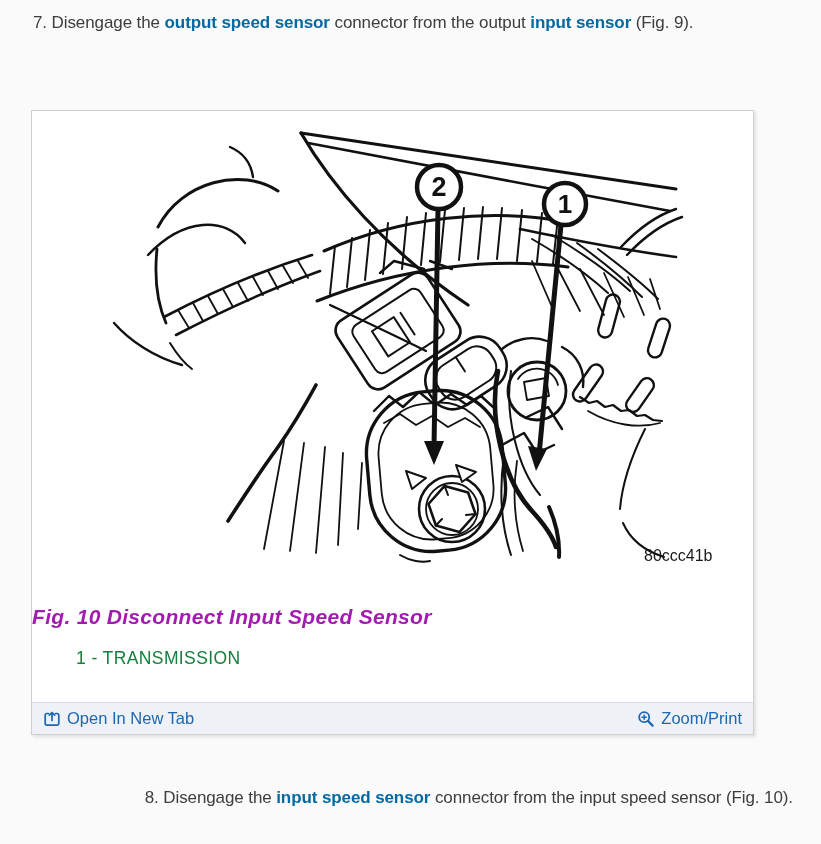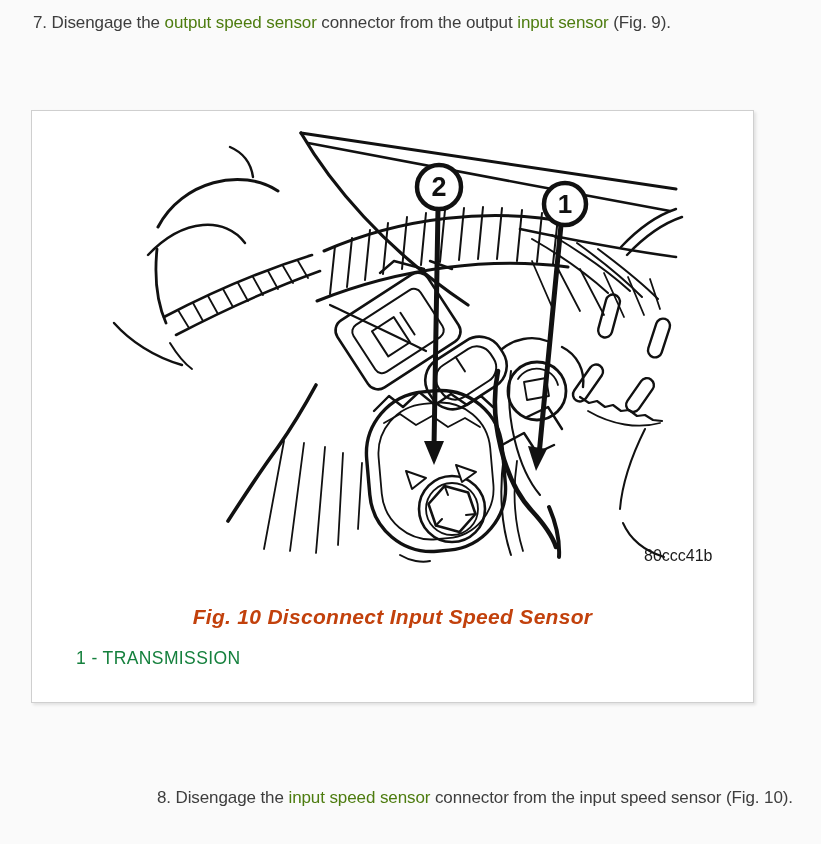--- a/index.html
+++ b/index.html
@@ -9,32 +9,32 @@
     font-family:"Liberation Sans","DejaVu Sans",sans-serif;
     color:#3d3d3d;
   }
   .step{
     position:absolute;left:33px;width:760px;
     font-size:17px;line-height:1.35;color:#3d3d3d;
     letter-spacing:-0.1px;
   }
   #step7{top:12px;}
   #step8{top:787px;text-align:right;}
-  .inline-link{color:#4d7c0f;text-decoration:none;cursor:pointer;}
+  .inline-link{color:#0369a1;text-decoration:none;cursor:pointer;font-weight:bold;}
   .figure-card{
     position:absolute;left:31px;top:110px;width:721px;
     background:#ffffff;border:1px solid #cfcfcf;
     box-shadow:2px 2px 3px rgba(0,0,0,0.10);
   }
   .figure-canvas{position:relative;width:721px;height:591px;background:#fff;}
   .figure-canvas svg.drawing{position:absolute;left:0;top:0;}
   .figure-caption{
     position:absolute;left:0;top:494px;width:100%;
-    text-align:center;font-size:21px;font-weight:bold;font-style:italic;
-    color:#c2410c;letter-spacing:0.3px;
+    font-size:21px;font-weight:bold;font-style:italic;
+    color:#a21caf;letter-spacing:0.3px;
   }
   .figure-legend{
     position:absolute;left:44px;top:533px;
     font-size:17.5px;line-height:29px;color:#15803d;letter-spacing:0.4px;
   }
   .figure-footer{
     height:31px;background:#eef1f6;border-top:1px solid #d8dce2;
     display:flex;align-items:center;justify-content:space-between;
     padding:0 11px;
   }
@@ -198,17 +198,34 @@
         <text x="612" y="450" font-size="16" font-family="Liberation Sans, sans-serif" fill="#1a1a1a" stroke="none">80ccc41b</text>
       </g>
     </svg>
 
     <div class="figure-caption">Fig. 10 Disconnect Input Speed Sensor</div>
     <div class="figure-legend">
       <div>1 - TRANSMISSION</div>
     </div>
   </div>
 
+  <div class="figure-footer">
+    <a class="footer-link">
+      <svg width="18" height="18" viewBox="0 0 18 18">
+        <path d="M5.5 3.5 H4 a1.8 1.8 0 0 0 -1.8 1.8 v8 a1.8 1.8 0 0 0 1.8 1.8 h10 a1.8 1.8 0 0 0 1.8 -1.8 v-8 a1.8 1.8 0 0 0 -1.8 -1.8 H12.5" fill="none" stroke="#1d67b0" stroke-width="1.7" stroke-linecap="round"></path>
+        <path d="M9 10.5 V2.6 M6.3 5.2 L9 2.5 L11.7 5.2" fill="none" stroke="#1d67b0" stroke-width="1.7" stroke-linecap="round" stroke-linejoin="round"></path>
+      </svg>
+      <span>Open In New Tab</span>
+    </a>
+    <a class="footer-link">
+      <svg width="18" height="18" viewBox="0 0 18 18">
+        <circle cx="7.2" cy="7.2" r="5" fill="none" stroke="#1d67b0" stroke-width="1.8"></circle>
+        <path d="M7.2 5 V9.4 M5 7.2 H9.4" stroke="#1d67b0" stroke-width="1.4" stroke-linecap="round"></path>
+        <path d="M10.9 10.9 L15.6 15.6" stroke="#1d67b0" stroke-width="2.2" stroke-linecap="round"></path>
+      </svg>
+      <span>Zoom/Print</span>
+    </a>
+  </div>
 </div>
 
 <div class="step" id="step8">
   <span>8. Disengage the </span><a class="inline-link">input speed sensor</a><span> connector from the input speed sensor (Fig. 10).</span>
 </div>
 
 </body></html>

